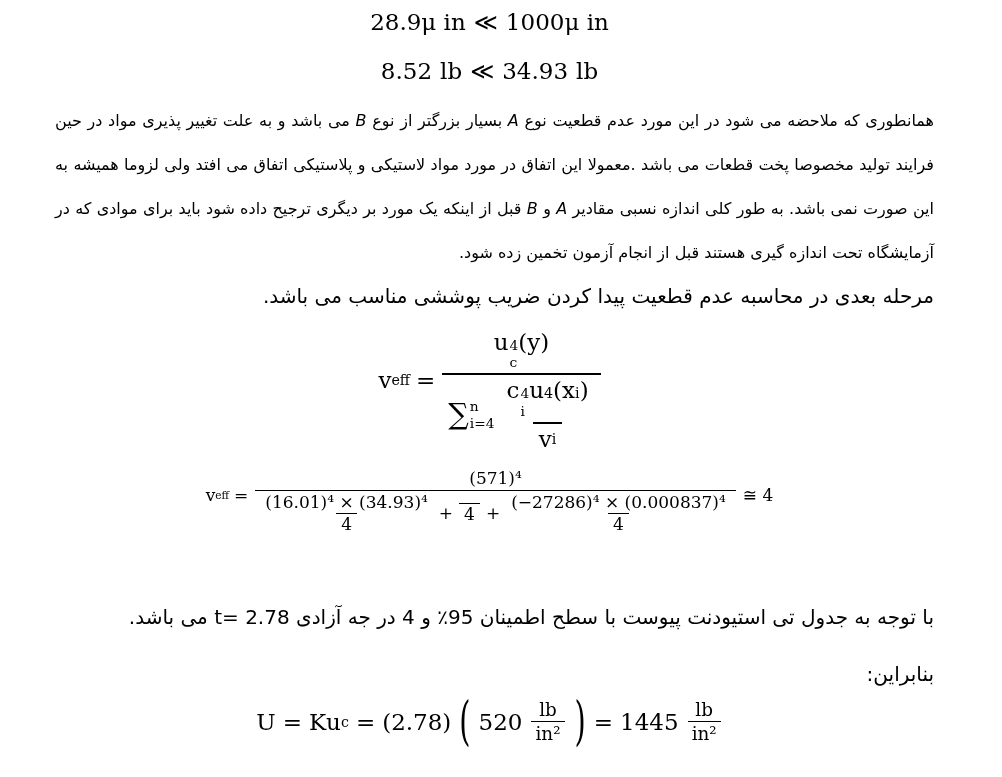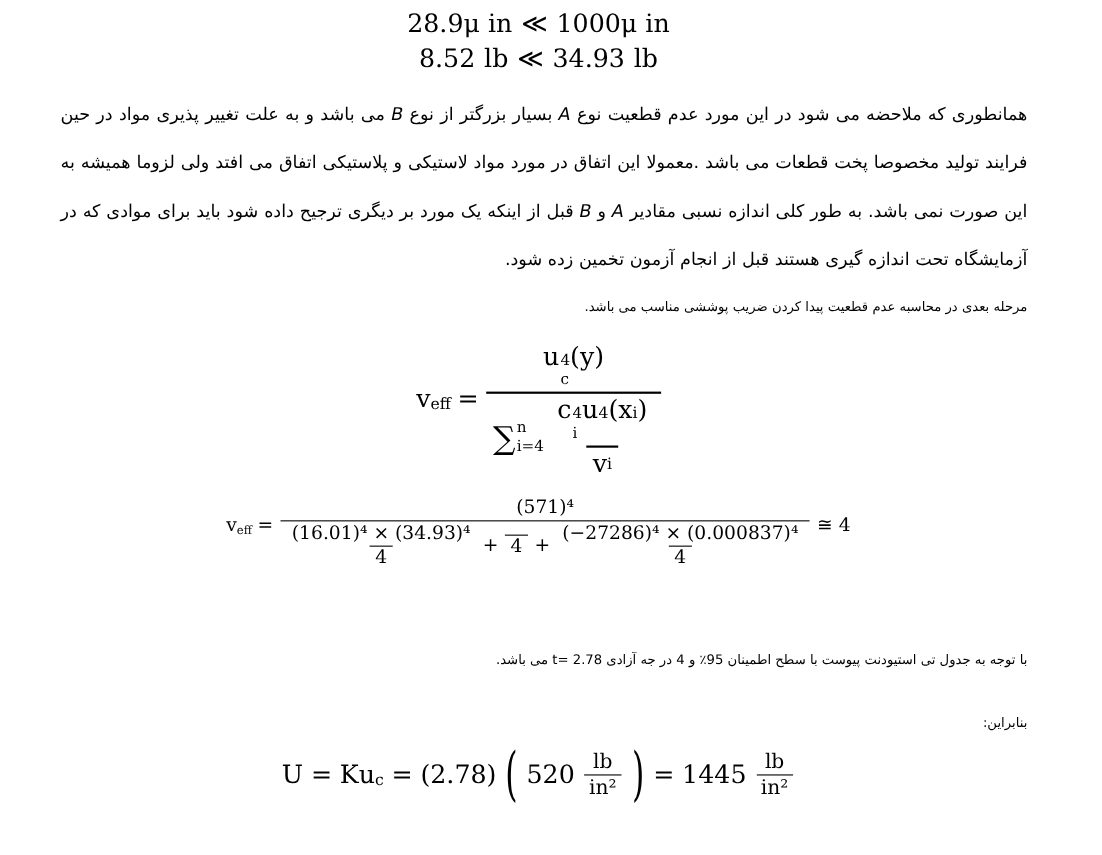--- a/index.html
+++ b/index.html
@@ -12,21 +12,21 @@
   }
   .page { width: 979px; height: 777px; padding-top: 6px; overflow: hidden; }
 
   
   .math { font-family: "DejaVu Serif", "Liberation Serif", serif; color: #000; }
   .it { }
   .eqline {
     display: flex; justify-content: center; align-items: baseline;
     gap: 8px; font-size: 23px; line-height: 32px;
   }
-  .grp { display: inline-flex; align-items: flex-end; }
+  .grp { display: inline-flex; align-items: center; }
 
   .formula {
     display: flex; justify-content: center; align-items: center;
     gap: 7px;
   }
   .frac { display: inline-flex; flex-direction: column; align-items: center; text-align: center; }
   .fnum { padding: 0 6px 2px; line-height: 1.15; display: inline-flex; align-items: baseline; justify-content: center; }
   .fden { border-top: 2px solid #000; padding: 2px 6px 0; line-height: 1.15; display: inline-flex; align-items: center; justify-content: center; }
   .fden-row { display: inline-flex; align-items: center; gap: 6px; }
 
@@ -59,40 +59,40 @@
   .ufrac .fden { border-top: 1.6px solid #000; padding: 1px 4px 0; }
 
   
   .fa-text { direction: rtl; font-family: "DejaVu Sans", sans-serif; }
   .para {
     margin: 12px 45px 0 55px;
     font-size: 16px; line-height: 44px;
     text-align: justify;
   }
   .para .latin-var { font-family: "DejaVu Sans", sans-serif; font-style: italic; }
-  .rline { margin: 0 45px 0 55px; font-size: 12px; text-align: right; }
+  .rline { margin: 0 45px 0 55px; font-size: 20px; text-align: right; }
   .coverage { line-height: 42px; }
   .t-line { margin-top: 64px; line-height: 32px; }
   .therefore { margin-top: 26px; line-height: 30px; }
 </style>
 </head>
 <body>
 
 <div class="page">
 
   <div class="eqline math">
     <span>28.9μ in</span>
     <span>≪</span>
     <span class="grp">
         <span>1000</span>
         <span class="it">μ in</span>
       </span>
   </div>
 
-  <div class="eqline math" style="margin-top:0;">
+  <div class="eqline math" style="margin-top:17px;">
     <span>8.52</span>
     <span class="it">lb</span>
     <span>≪</span>
     <span>34.93</span>
     <span class="it">lb</span>
   </div>
 
   <p class="para fa-text"><span>همانطوری که ملاحضه می شود در این مورد عدم قطعیت نوع </span><span class="latin-var">A</span><span> بسیار بزرگتر از نوع </span><span class="latin-var">B</span><span> می باشد و به علت تغییر پذیری مواد در حین فرایند تولید مخصوصا پخت قطعات می باشد .معمولا این اتفاق در مورد مواد لاستیکی و پلاستیکی اتفاق می افتد ولی لزوما همیشه به این صورت نمی باشد. به طور کلی اندازه نسبی مقادیر </span><span class="latin-var">A</span><span> و </span><span class="latin-var">B</span><span> قبل از اینکه یک مورد بر دیگری ترجیح داده شود باید برای موادی که در آزمایشگاه تحت اندازه گیری هستند قبل از انجام آزمون تخمین زده شود.</span></p>
 
   <div class="rline fa-text coverage">مرحله بعدی در محاسبه عدم قطعیت پیدا کردن ضریب پوششی مناسب می باشد.</div>

